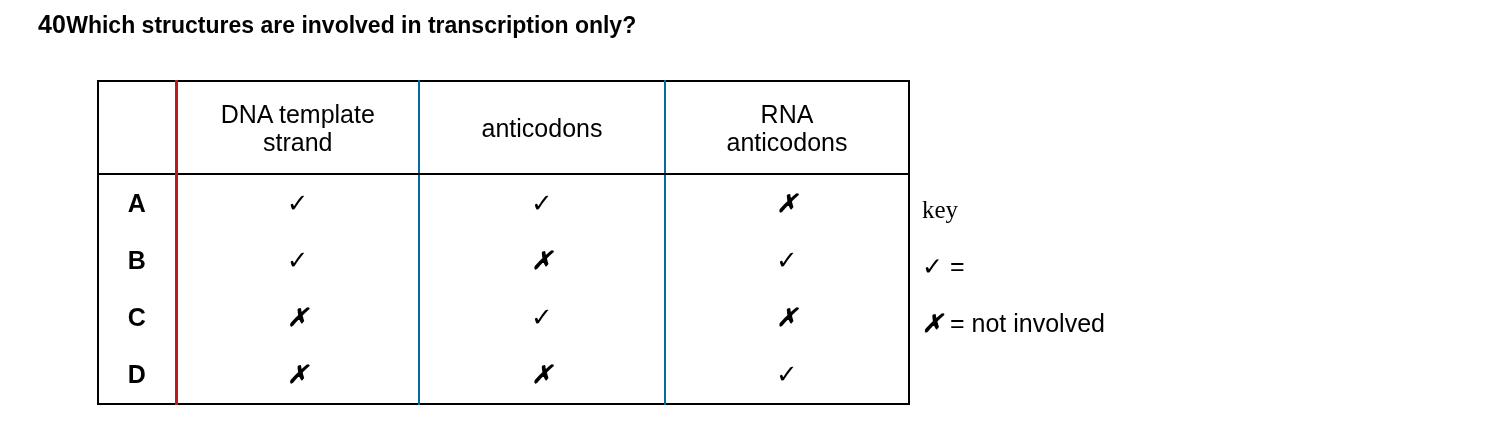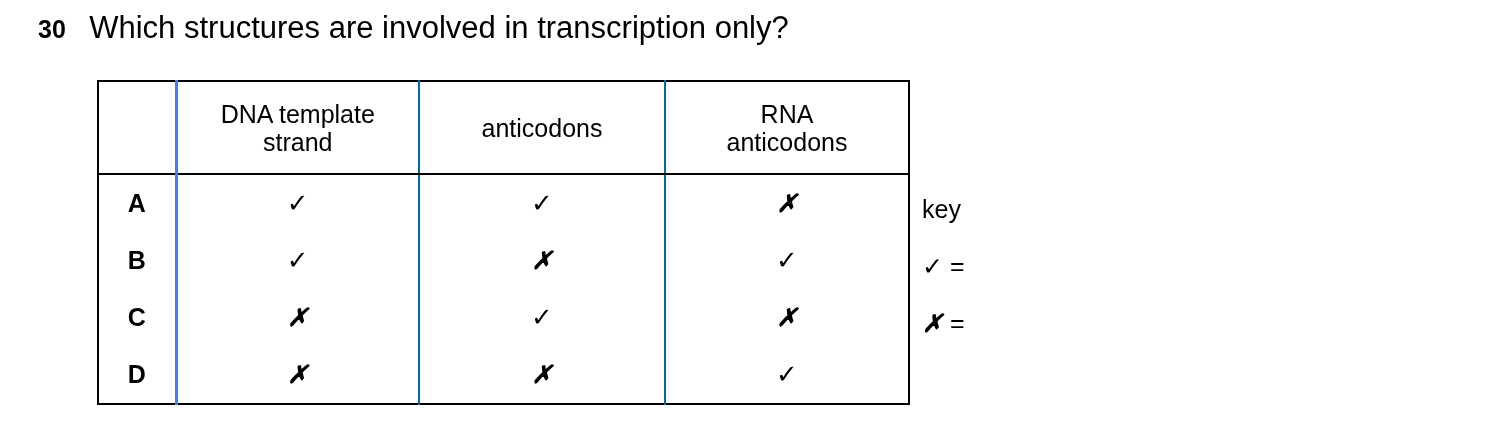--- a/index.html
+++ b/index.html
@@ -24,23 +24,22 @@
     display: flex;
     align-items: baseline;
     white-space: nowrap;
   }
   #question-number {
     font-size: 25px;
     font-weight: bold;
     letter-spacing: 0.2px;
   }
   #question-text {
-    font-size: 31px;
-    font-weight: normal;
-    margin-left: 23px;
+    font-size: 23px;
+    font-weight: bold;
   }
 
   
   #answer-table {
     position: absolute;
     left: 97px;
     top: 80px;
     width: 811px;
     border-collapse: collapse;
     table-layout: fixed;
@@ -68,21 +67,21 @@
     height: 91px;
     line-height: 1.12;
     border-bottom: 2px solid #000;
   }
   .header-row td.col-sep,
   .body-row  td.col-sep {
     border-left: 2px solid #0369a1;
   }
   .header-row td.letter-sep,
   .body-row  td.letter-sep {
-    border-left: 3px solid #3b82f6;
+    border-left: 3px solid #b91c1c;
   }
 
   .header-label {
     display: block;
     font-size: 25px;
   }
 
   
   .body-row td {
     height: 57px;
@@ -112,33 +111,33 @@
     top: 80px;
     width: 420px;
   }
   .key-line {
     height: 57px;
     display: flex;
     align-items: center;
     font-size: 25px;
     white-space: nowrap;
   }
-  #key-line-title { margin-top: 101px; }
+  #key-line-title { margin-top: 101px; font-family: Liberation Serif, serif; }
   .key-sym {
     display: inline-block;
     min-width: 20px;
   }
   .key-sym.mark-cross { font-weight: bold; font-style: italic; }
   .key-eq { margin: 0 7px 0 7px; }
 </style>
 </head>
 <body>
 
 <div id="question-line">
-  <span id="question-number">30</span>
+  <span id="question-number">40</span>
   <span id="question-text">Which structures are involved in transcription only?</span>
 </div>
 
 <table id="answer-table">
   <colgroup>
     <col class="c-letter">
     <col class="c-data">
     <col class="c-data2">
     <col class="c-data3">
   </colgroup>
@@ -218,14 +217,15 @@
   <div class="key-line" id="key-line-title">
     <span>key</span>
   </div>
   <div class="key-line">
     <span class="key-sym mark-tick">✓</span>
     <span class="key-eq">=</span>
   </div>
   <div class="key-line">
     <span class="key-sym mark-cross">✗</span>
     <span class="key-eq">=</span>
+    <span>not involved</span>
   </div>
 </div>
 
 </body></html>

